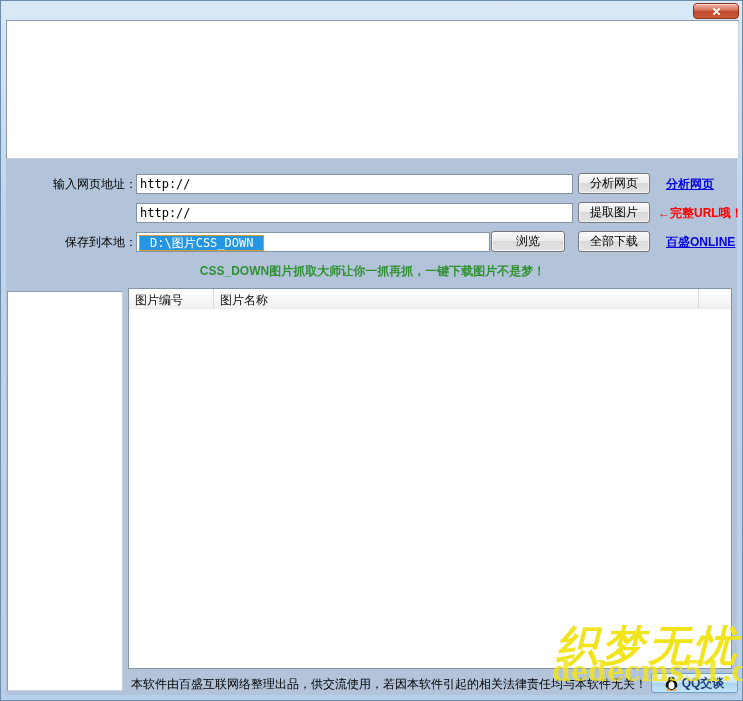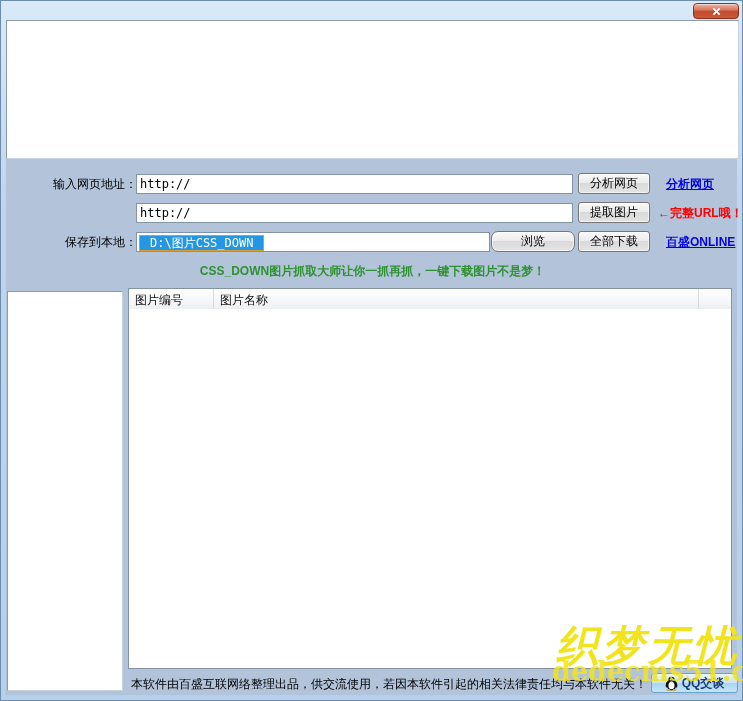--- a/index.html
+++ b/index.html
@@ -58,21 +58,21 @@
     background:#2496e4;color:#fff;outline:1px solid #d89c2c;padding:0 10px;
   }
   .btn{
     position:absolute;top:0;height:21px;box-sizing:border-box;
     border:1px solid #777;border-radius:3px;
     background:linear-gradient(#f9f9f9,#ececec 45%,#d9d9d9 46%,#e4e4e4);
     box-shadow:inset 0 0 0 1px rgba(255,255,255,.6);
     font-size:12px;color:#000;text-align:center;line-height:19px;cursor:pointer;
   }
   .btn-main{left:572px;width:72px;}
-  .btn-browse{left:485px;width:84px;border-radius:7px;}
+  .btn-browse{left:485px;width:74px;}
   .lnk{
     position:absolute;top:3px;left:660px;font-size:12px;font-weight:bold;
     color:#0404e0;text-decoration:underline;cursor:pointer;white-space:nowrap;
   }
   .note{
     position:absolute;top:3px;left:652px;font-size:12px;font-weight:bold;
     color:#f00;white-space:nowrap;
   }
   .tagline{
     position:absolute;left:0;top:243px;width:733px;text-align:center;

